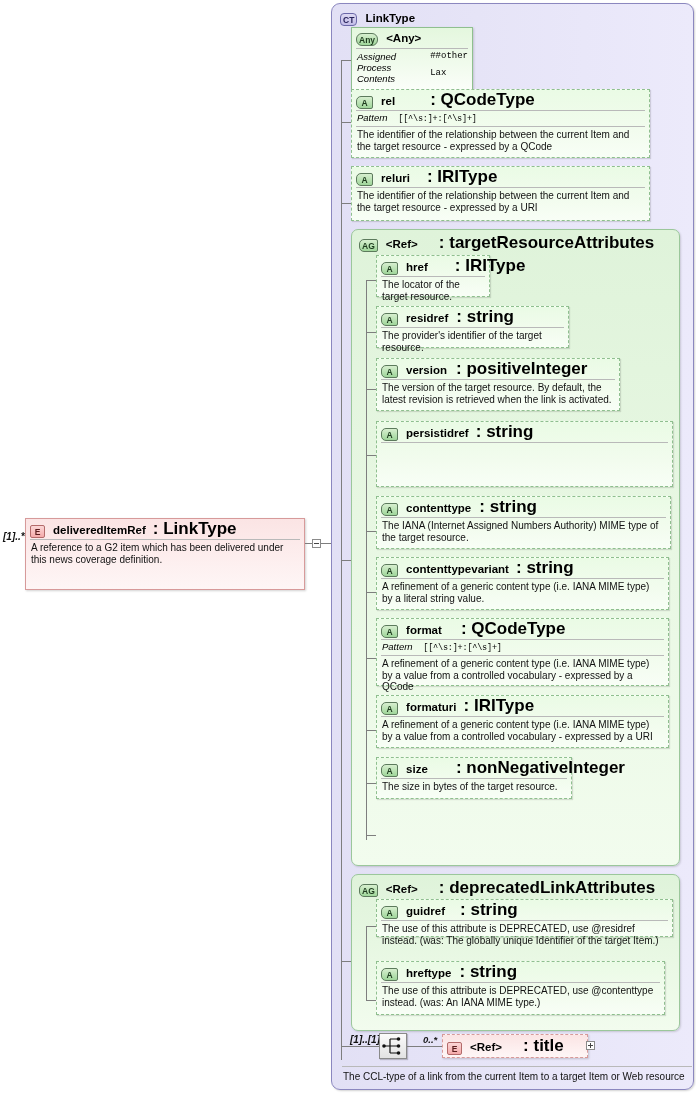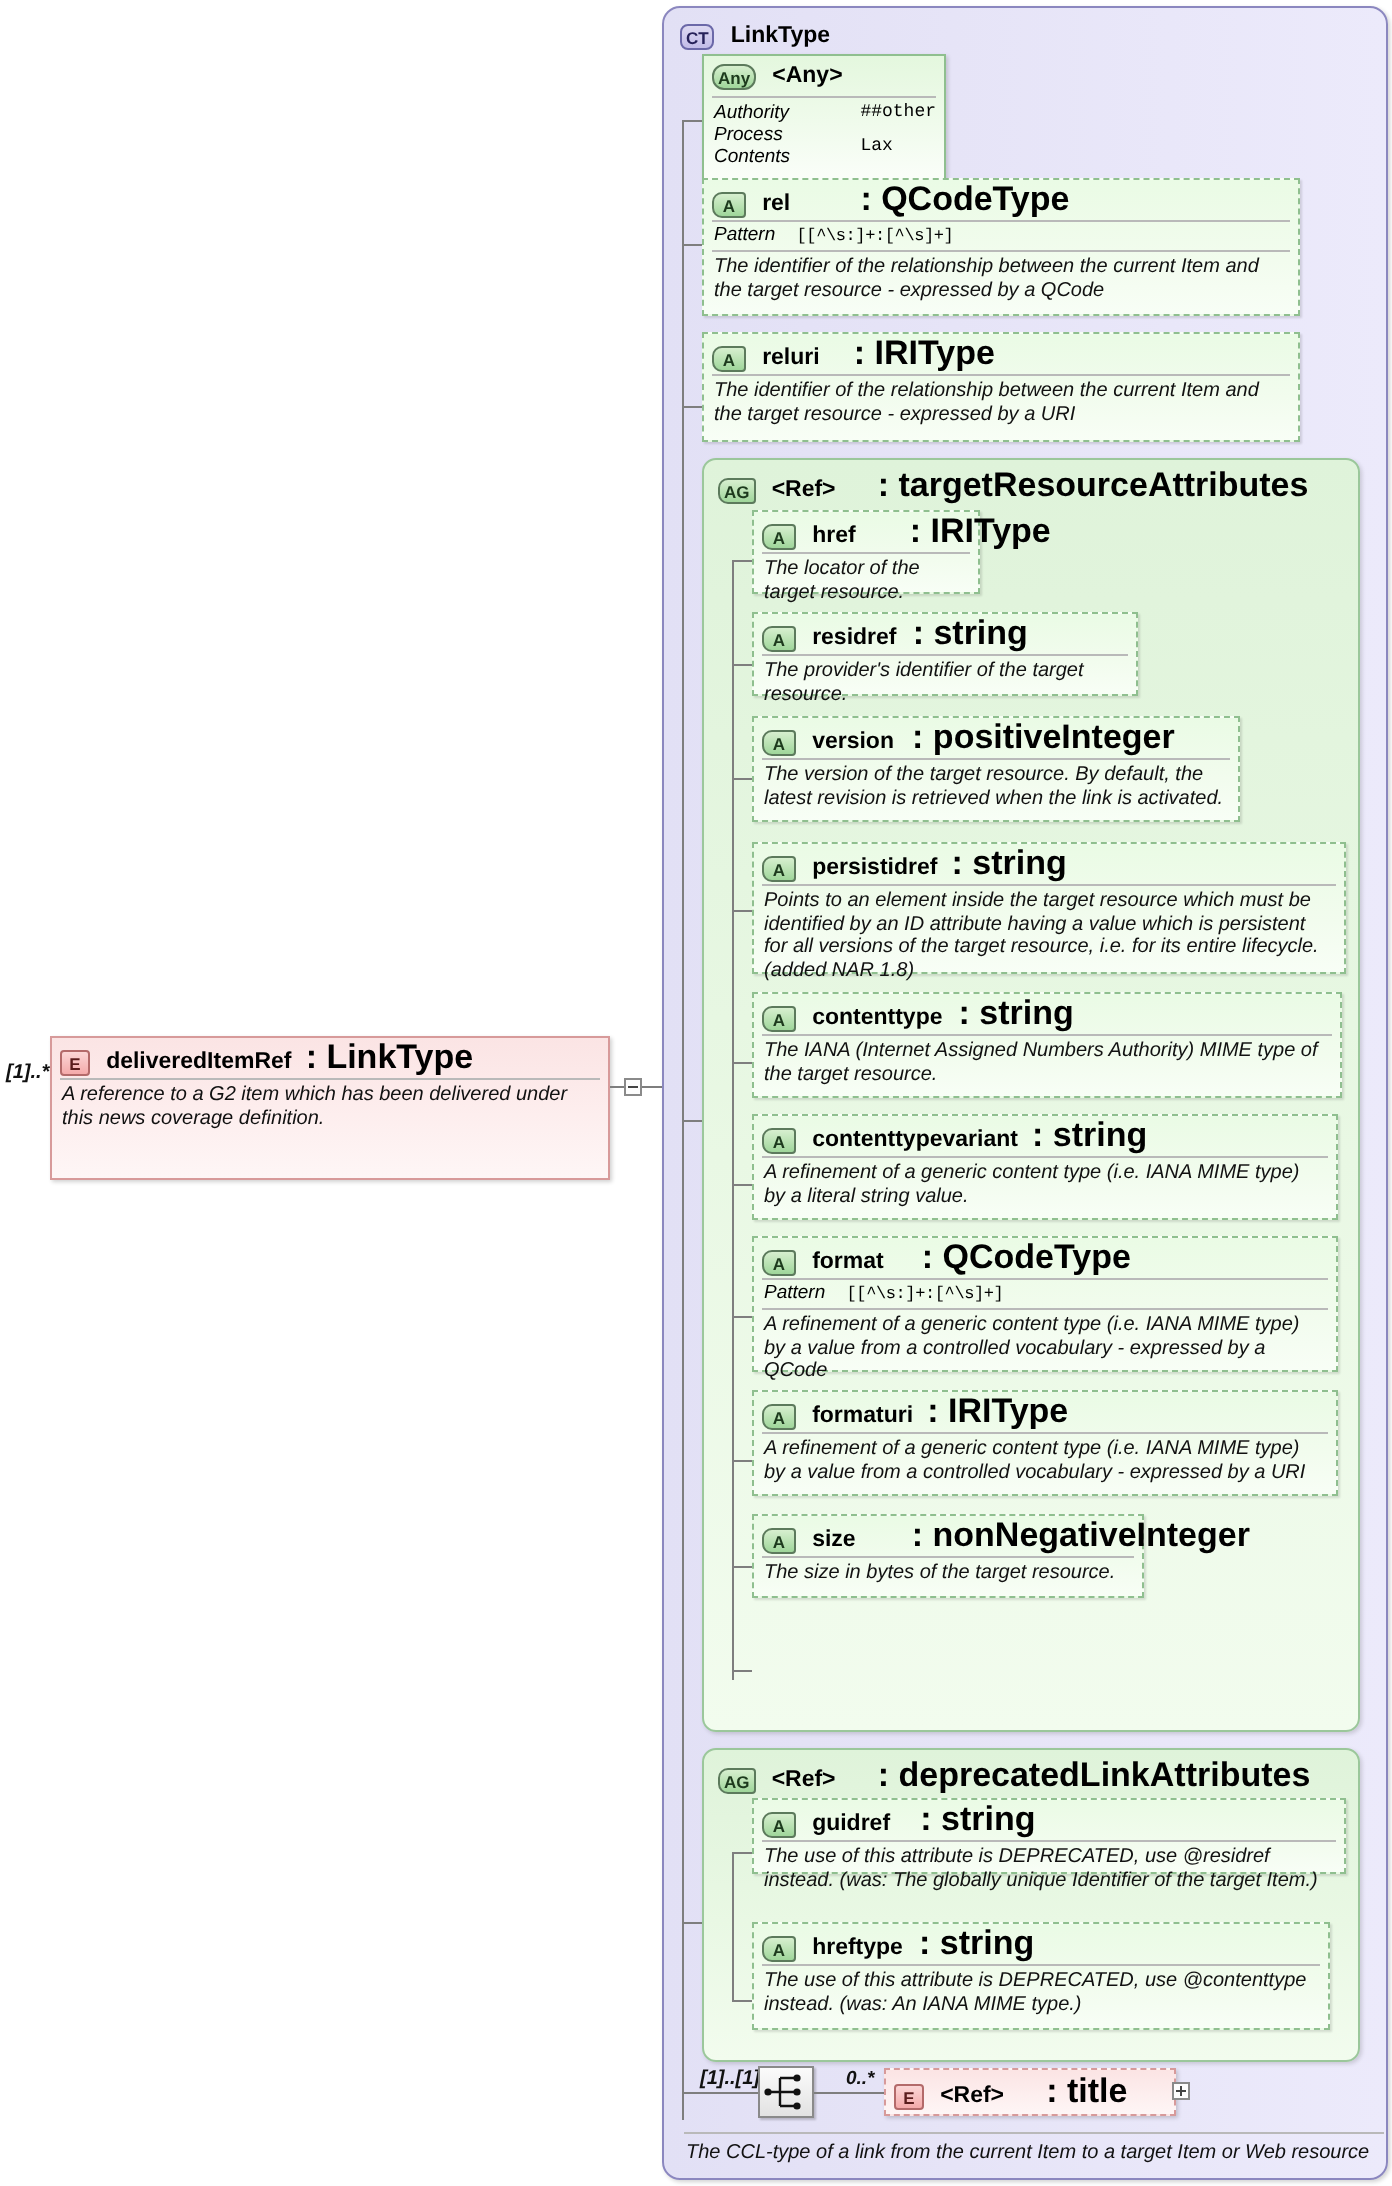--- a/index.html
+++ b/index.html
@@ -67,21 +67,21 @@
   }
   .badge.e{
     border-color:#b36a6a;border-radius:2px;
     background:linear-gradient(to bottom,#fbd6d6,#f4aaaa);
     color:#5a1d1d;min-width:15px;
   }
   .badge.any{border-radius:6px;}
 
   .sep{border-top:1px solid #b9b9b9;margin:0 4px;height:0;font-size:0;}
   .desc{
-    font-style:italic;font-size:10px;line-height:11.5px;
+    font-size:10px;line-height:11.5px;
     padding:2px 6px 3px 5px;color:#111;
   }
   .facet{font-size:9.5px;line-height:12px;padding:1px 5px 0 5px;}
   .facet .fname{font-style:italic;}
   .facet .fval{font-family:"Liberation Mono",monospace;font-size:8.5px;margin-left:8px;letter-spacing:-.2px;}
 
   .kv{font-size:9.5px;line-height:11px;padding:2px 4px 2px 5px;font-style:italic;}
   .kv table{border-collapse:collapse;}
   .kv td{padding:0;font-size:9.5px;line-height:11px;}
   .kv td.k{font-style:italic;padding-right:10px;}
@@ -143,21 +143,21 @@
   <div class="box any-box" style="left:351px;top:27px;width:122px;height:65px;">
     <div class="hdr">
       <span class="badge any">Any</span>
       <span class="nm">&lt;Any&gt;</span>
     </div>
     <div class="sep"></div>
     <div class="kv">
       <table>
         <tbody>
             <tr>
-          <td class="k">Authority</td>
+          <td class="k">Assigned</td>
           <td class="v">##other</td>
         </tr>
         <tr>
           <td class="k">Process Contents</td>
           <td class="v">Lax</td>
         </tr>
       </tbody>
         </table>
     </div>
   </div>
@@ -233,21 +233,20 @@
   </div>
 
   <div class="hline" style="left:366px;top:455px;width:10px;"></div>
   <div class="box attr-box" style="left:376px;top:421px;width:297px;height:66px;">
     <div class="hdr">
       <span class="badge">A</span>
       <span class="nm">persistidref</span>
       <span class="ty" style="margin-left:4px;">: string</span>
     </div>
     <div class="sep"></div>
-    <div class="desc">Points to an element inside the target resource which must be identified by an ID attribute having a value which is persistent for all versions of the target resource, i.e. for its entire lifecycle. (added NAR 1.8)</div>
   </div>
 
   <div class="hline" style="left:366px;top:531px;width:10px;"></div>
   <div class="box attr-box" style="left:376px;top:496px;width:295px;height:53px;">
     <div class="hdr">
       <span class="badge">A</span>
       <span class="nm">contenttype</span>
       <span class="ty" style="margin-left:5px;">: string</span>
     </div>
     <div class="sep"></div>

